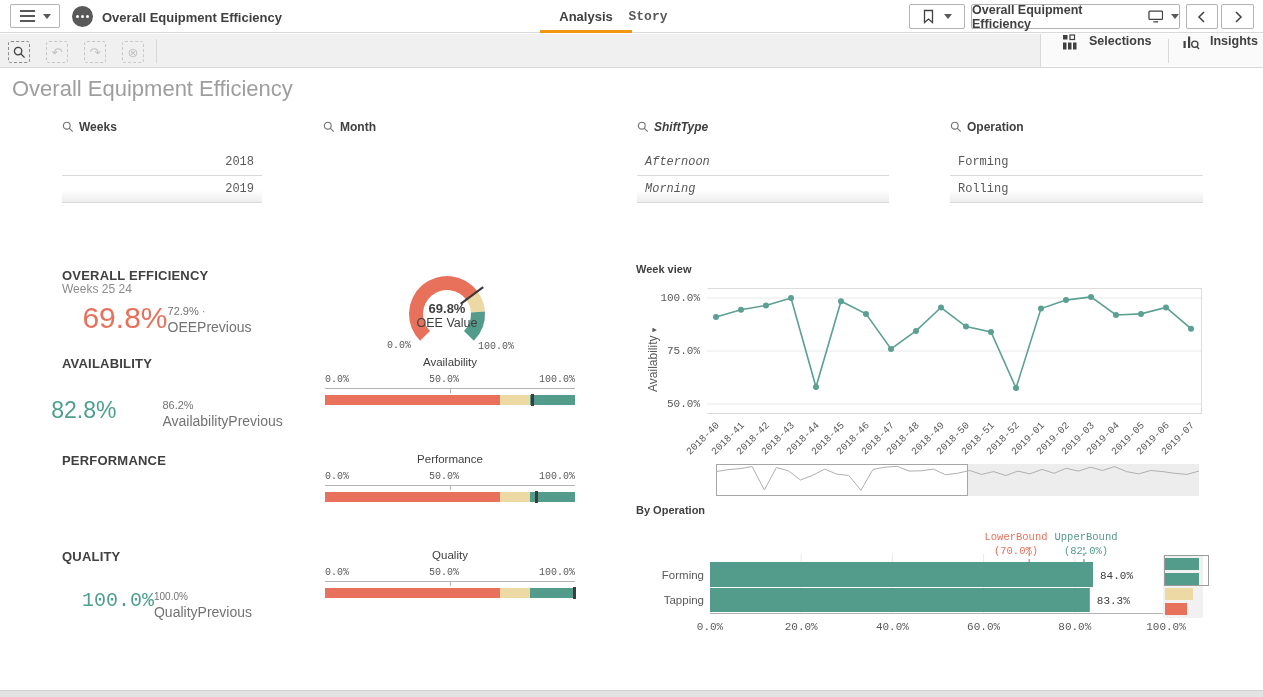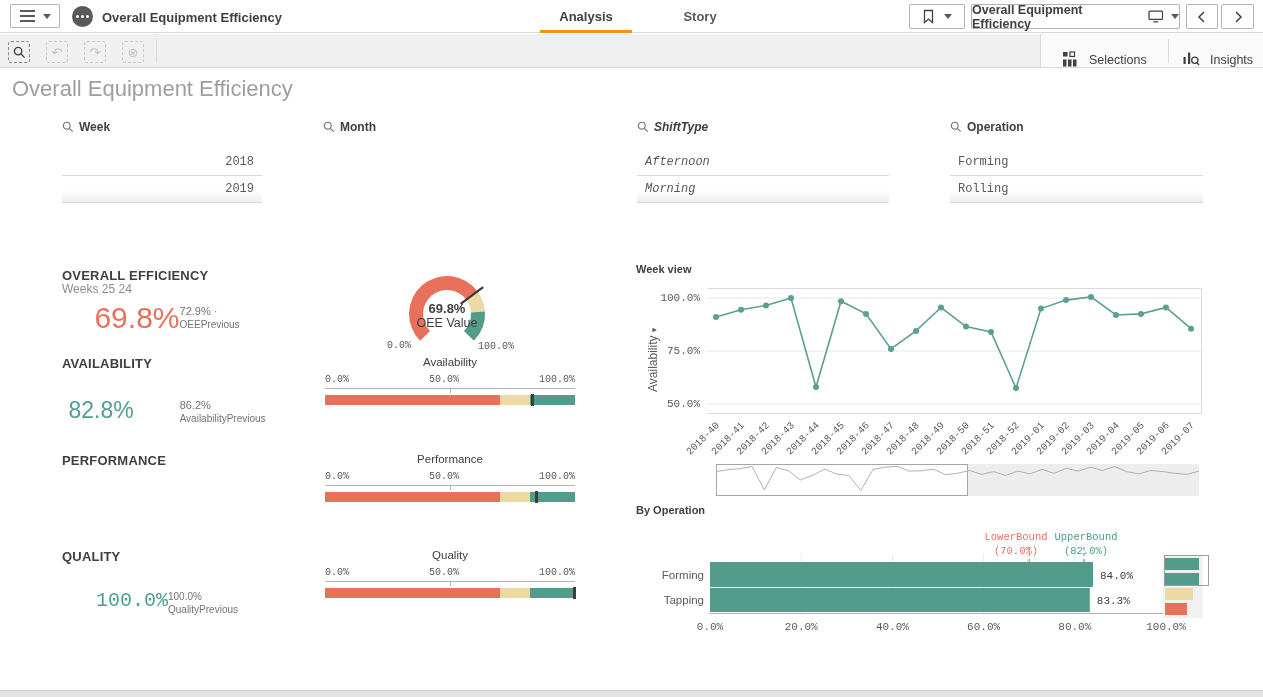--- a/index.html
+++ b/index.html
@@ -29,42 +29,42 @@
   .nav-btn { top:4px; width:32px; height:25px; }
   .prev-btn { left:1186px; }
   .next-btn { left:1221px; width:33px; }
 
   
   .toolbar { position:absolute; left:0; top:34px; width:1263px; height:34px; background:#f0f0f0; border-bottom:1px solid #d9d9d9; }
   .tool-ic { position:absolute; top:7px; width:22px; height:22px; display:flex; align-items:center; justify-content:center; border:1px dashed #c9c9c9; border-radius:3px; color:#c2c2c2; font-size:13px; cursor:pointer; }
   .tool-ic.enabled { border-color:#8a8a8a; color:#404040; }
   .vdiv { position:absolute; width:1px; background:#d9d9d9; }
   .tb-right { position:absolute; left:1040px; top:0; width:223px; height:33px; background:#fafafa; border-left:1px solid #d9d9d9; }
-  .tb-right .word-btn { position:absolute; top:0; height:33px; display:flex; align-items:flex-end; gap:10px; font-size:12.5px; font-weight:400; color:#404040; cursor:pointer; }
+  .tb-right .word-btn { position:absolute; top:0; height:33px; display:flex; align-items:flex-start; gap:10px; font-size:12.5px; font-weight:700; color:#404040; cursor:pointer; }
 
   
   .sheet-title { position:absolute; left:12px; top:76px; font-size:22px; font-weight:400; color:#9e9e9e; }
 
   
   .fbox { position:absolute; top:118px; height:88px; }
   .fhead { display:flex; align-items:center; gap:5px; height:17px; cursor:pointer; }
   .flabel { font-size:12px; font-weight:700; color:#404040; }
   .fitems { margin-top:14px; }
   .fitem { height:27px; line-height:26px; border-bottom:1px solid #d9d9d9; font-family:"Liberation Mono",monospace; font-size:12px; color:#595959; padding:0 8px; cursor:pointer; background:#fff; }
   .fitem.fade { background:linear-gradient(to bottom,#ffffff 55%,#ededed 100%); }
   .fbox.align-right .fitem { text-align:right; }
 
   
   .kpi-head { position:absolute; left:62px; font-size:13px; font-weight:700; color:#404040; letter-spacing:0.2px; }
   .kpi-sub { position:absolute; left:62px; font-size:12px; color:#8c8c8c; }
   .kpi-row { position:absolute; left:62px; width:210px; display:flex; justify-content:center; align-items:flex-start; }
   .kpi-big { line-height:1; font-weight:400; }
   .kpi-stack { display:flex; flex-direction:column; margin-top:2px; }
   .kpi-prev { font-size:11px; color:#737373; line-height:1.2; }
-  .kpi-prevlabel { font-size:10px; color:#737373; line-height:1.3; }
+  .kpi-prevlabel { font-size:14px; color:#737373; line-height:1.3; }
   .trend-dot { color:#8c8c8c; margin-left:3px; }
 
   
   .bullet { position:absolute; left:325px; width:250px; }
   .bl-title { text-align:center; font-size:11.5px; color:#404040; height:14px; }
   .bl-axis { display:flex; justify-content:space-between; font-family:"Liberation Mono",monospace; font-size:10px; color:#595959; margin-top:4px; }
   .bl-line { position:relative; height:1px; background:#b3b3b3; margin-top:3px; }
   .bl-tick { position:absolute; left:50%; top:1px; width:1px; height:4px; background:#b3b3b3; }
   .bl-bar { position:relative; height:10px; margin-top:6px; display:flex; }
   .bl-seg { height:100%; }
@@ -106,21 +106,21 @@
         <i></i>
         <i></i>
         <i></i>
       </div>
     <div class="abs app-title">Overall Equipment Efficiency</div>
 
     <div class="tab active" style="left:540px;width:92px;">
       <span>Analysis</span>
       <span class="tab-underline"></span>
     </div>
-    <div class="tab" style="left:672px;width:56px;">
+    <div class="tab" style="left:620px;width:56px;font-family:Liberation Mono, monospace;">
       <span>Story</span>
     </div>
 
     <div class="btn bm-btn">
       <svg width="13" height="15" viewBox="0 0 13 15">
         <path d="M2.5 1.5 h8 v12 l-4 -3.4 l-4 3.4 Z" fill="none" stroke="#404040" stroke-width="1.3"></path>
       </svg>
       <span class="caret"></span>
     </div>
     <div class="btn sheet-btn">
@@ -186,21 +186,21 @@
   </div>
 
   <h1 class="sheet-title">Overall Equipment Efficiency</h1>
 
   <div class="fbox align-right" style="left:62px;width:200px;">
     <div class="fhead">
       <svg width="12" height="12" viewBox="0 0 14 14">
           <circle cx="5.5" cy="5.5" r="4" fill="none" stroke="#737373" stroke-width="1.3"></circle>
           <line x1="8.6" y1="8.6" x2="12.5" y2="12.5" stroke="#737373" stroke-width="1.3"></line>
         </svg>
-      <span class="flabel">Week</span>
+      <span class="flabel">Weeks</span>
     </div>
     <div class="fitems">
       <div class="fitem">2018</div>
       <div class="fitem fade">2019</div>
     </div>
   </div>
   <div class="fbox align-right" style="left:323px;width:253px;">
     <div class="fhead">
       <svg width="12" height="12" viewBox="0 0 14 14">
           <circle cx="5.5" cy="5.5" r="4" fill="none" stroke="#737373" stroke-width="1.3"></circle>

